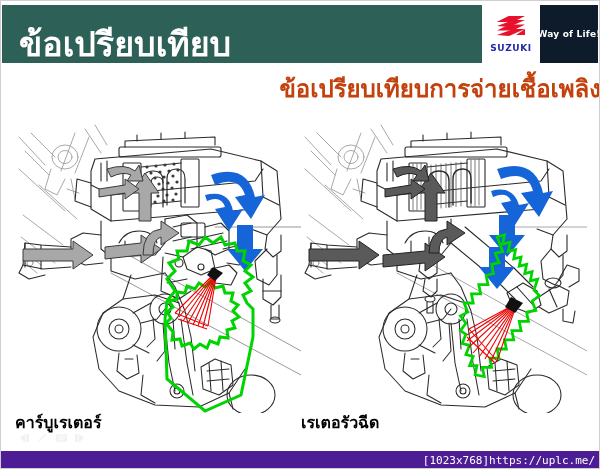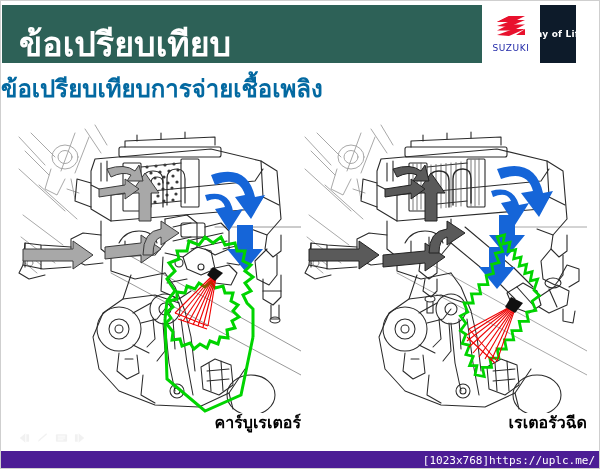--- a/index.html
+++ b/index.html
@@ -32,53 +32,53 @@
     text-shadow:0 1px 0 rgba(0,0,0,.25);
     margin-top:15px;
   }
   #logo-white-box{
     position:absolute;left:481px;top:4px;width:58px;height:58px;
     background:#ffffff;
     display:flex;flex-direction:column;align-items:center;justify-content:center;
   }
   #suzuki-s{display:block;}
   #suzuki-wordmark{
-    color:#2129a8;font-weight:normal;font-size:9px;letter-spacing:.6px;
+    color:#2129a8;font-weight:bold;font-size:9px;letter-spacing:.6px;
     margin-top:2px;
   }
   #logo-navy-box{
-    position:absolute;left:539px;top:4px;width:36px;height:58px;
+    position:absolute;left:539px;top:4px;width:58px;height:58px;
     background:#0d1b2a;
     display:flex;align-items:center;justify-content:center;
   }
   #tagline{
     color:#ffffff;font-size:9px;font-weight:bold;letter-spacing:.2px;
     white-space:nowrap;
   }
 
   
   #main-title{
     position:absolute;left:0;top:72px;width:600px;
-    text-align:left;
-    color:#0369a1;
+    text-align:right;
+    color:#c2410c;
     font-size:24px;font-weight:bold;line-height:32px;
     white-space:nowrap;
   }
 
   
   .diagram-wrap{position:absolute;top:122px;width:286px;height:290px;}
   #diagram-left{left:14px;}
   #diagram-right{left:300px;}
   .diagram-svg{display:block;width:286px;height:290px;}
 
   
   .caption{
     position:absolute;top:409px;
     font-size:16px;font-weight:bold;color:#000000;
-    text-align:right;white-space:nowrap;
+    text-align:left;white-space:nowrap;
   }
   #caption-left{left:14px;width:286px;}
   #caption-right{left:300px;width:286px;}
 
   
   #show-toolbar{
     position:absolute;left:16px;top:431px;
     display:flex;gap:6px;align-items:center;opacity:.13;
   }
   .tb-icon{width:13px;height:12px;display:block;}

